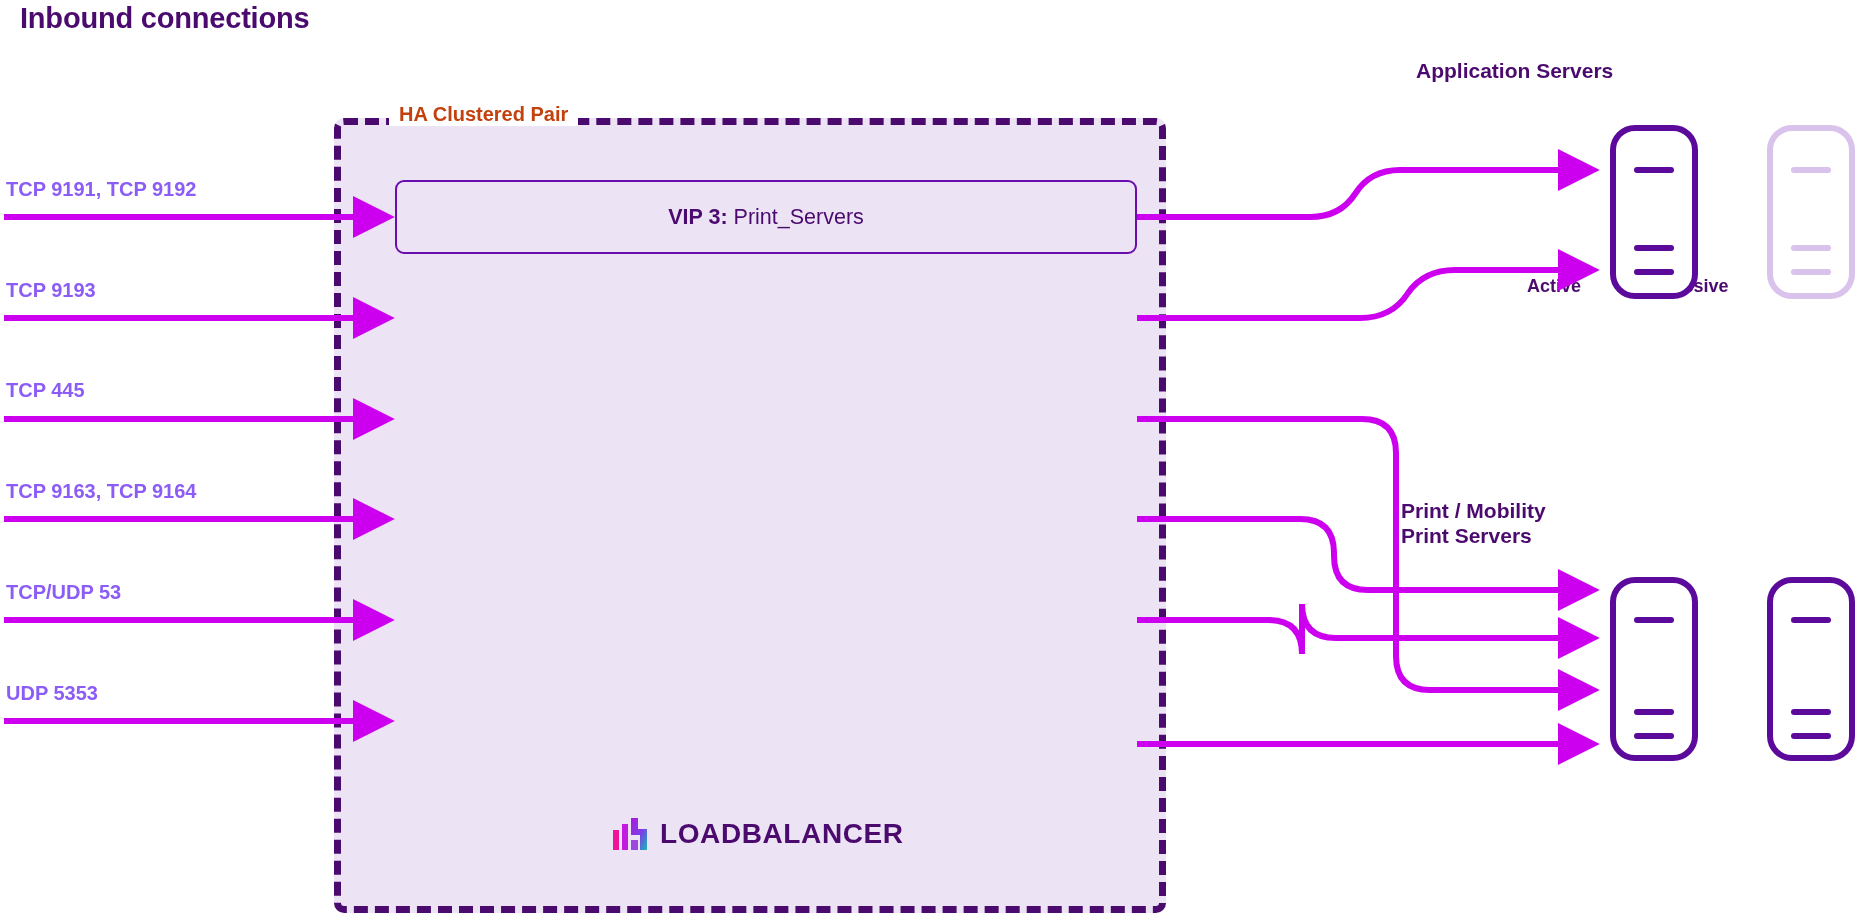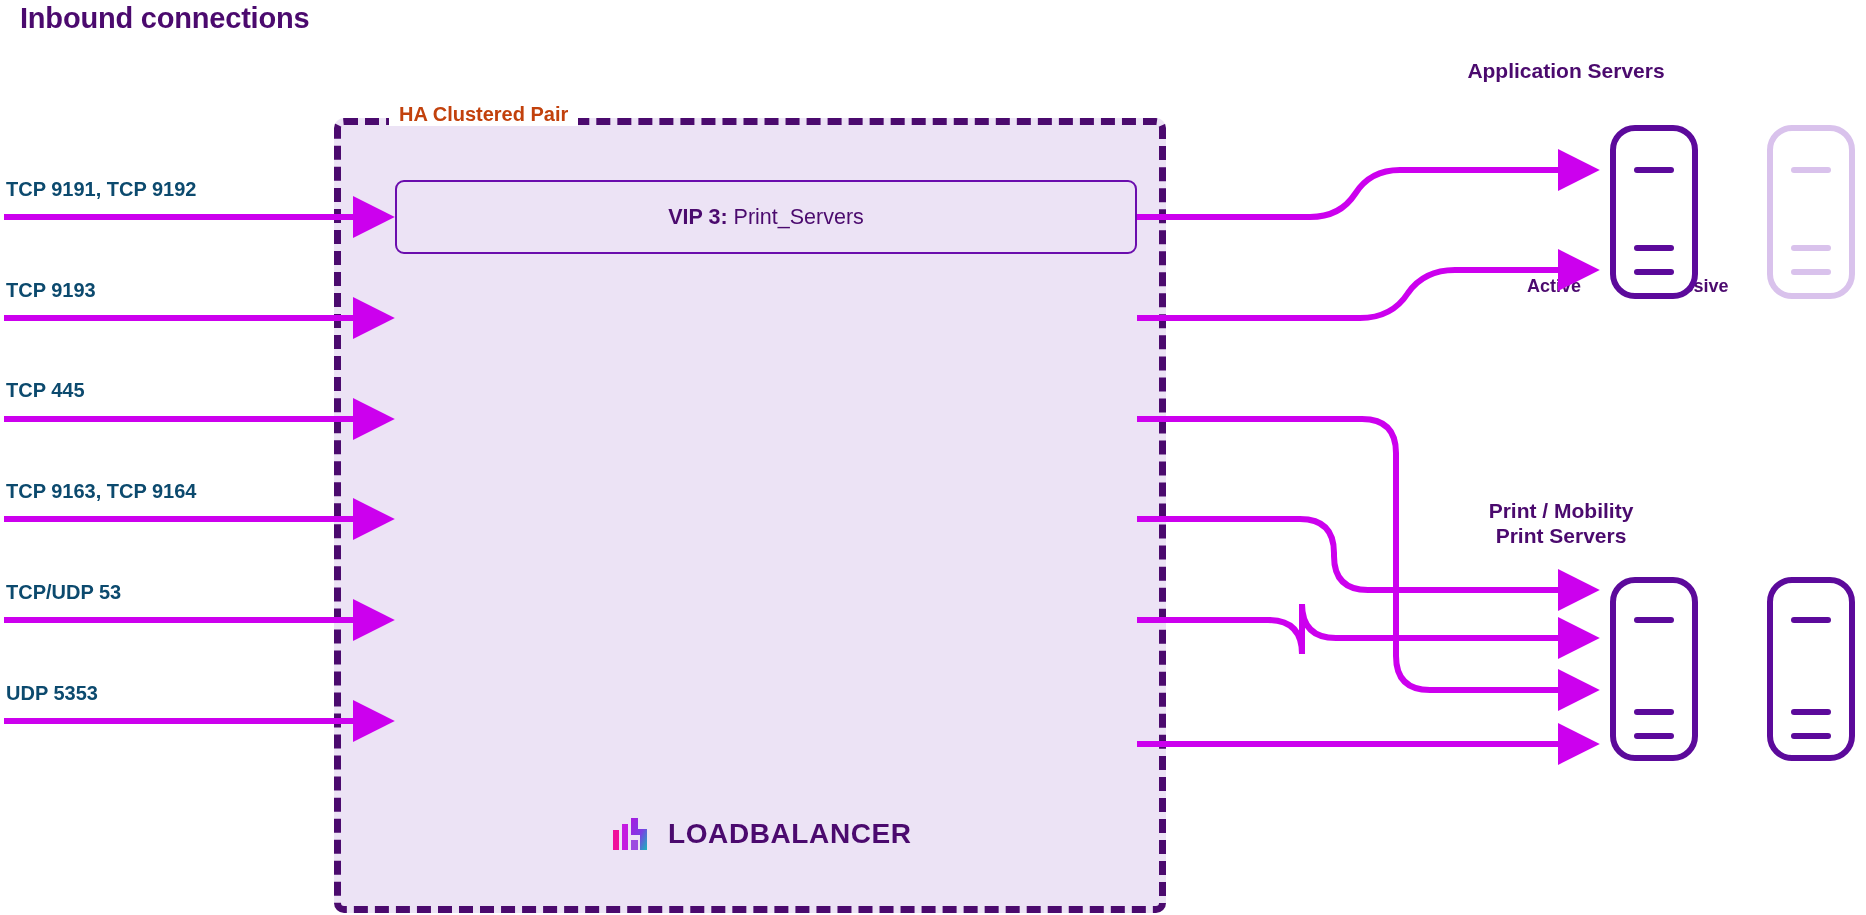--- a/index.html
+++ b/index.html
@@ -86,48 +86,47 @@
   .vip-text .vip-num {
     font-weight: bold;
   }
 
   
   #lb-logo {
     position: absolute;
     left: 613px;
     top: 818px;
     display: flex;
-    gap: 21px;
+    gap: 13px;
     z-index: 5;
   }
   #lb-logo-wordmark {
     font-size: 28px;
     font-weight: bold;
     letter-spacing: 0.6px;
     color: #4b0a6e;
     white-space: nowrap;
   }
 
   
   .port-label {
     position: absolute;
     left: 6px;
     font-size: 20px;
     font-weight: bold;
-    color: #0c4a6e;
+    color: #8b5cf6;
     white-space: nowrap;
   }
 
   
   .group-heading {
     position: absolute;
     font-size: 21px;
     font-weight: bold;
     color: #4b0a6e;
-    text-align: center;
     line-height: 1.2;
     white-space: pre-line;
   }
   .node-caption {
     position: absolute;
     font-size: 18px;
     font-weight: bold;
     color: #4b0a6e;
     text-align: center;
     white-space: nowrap;

